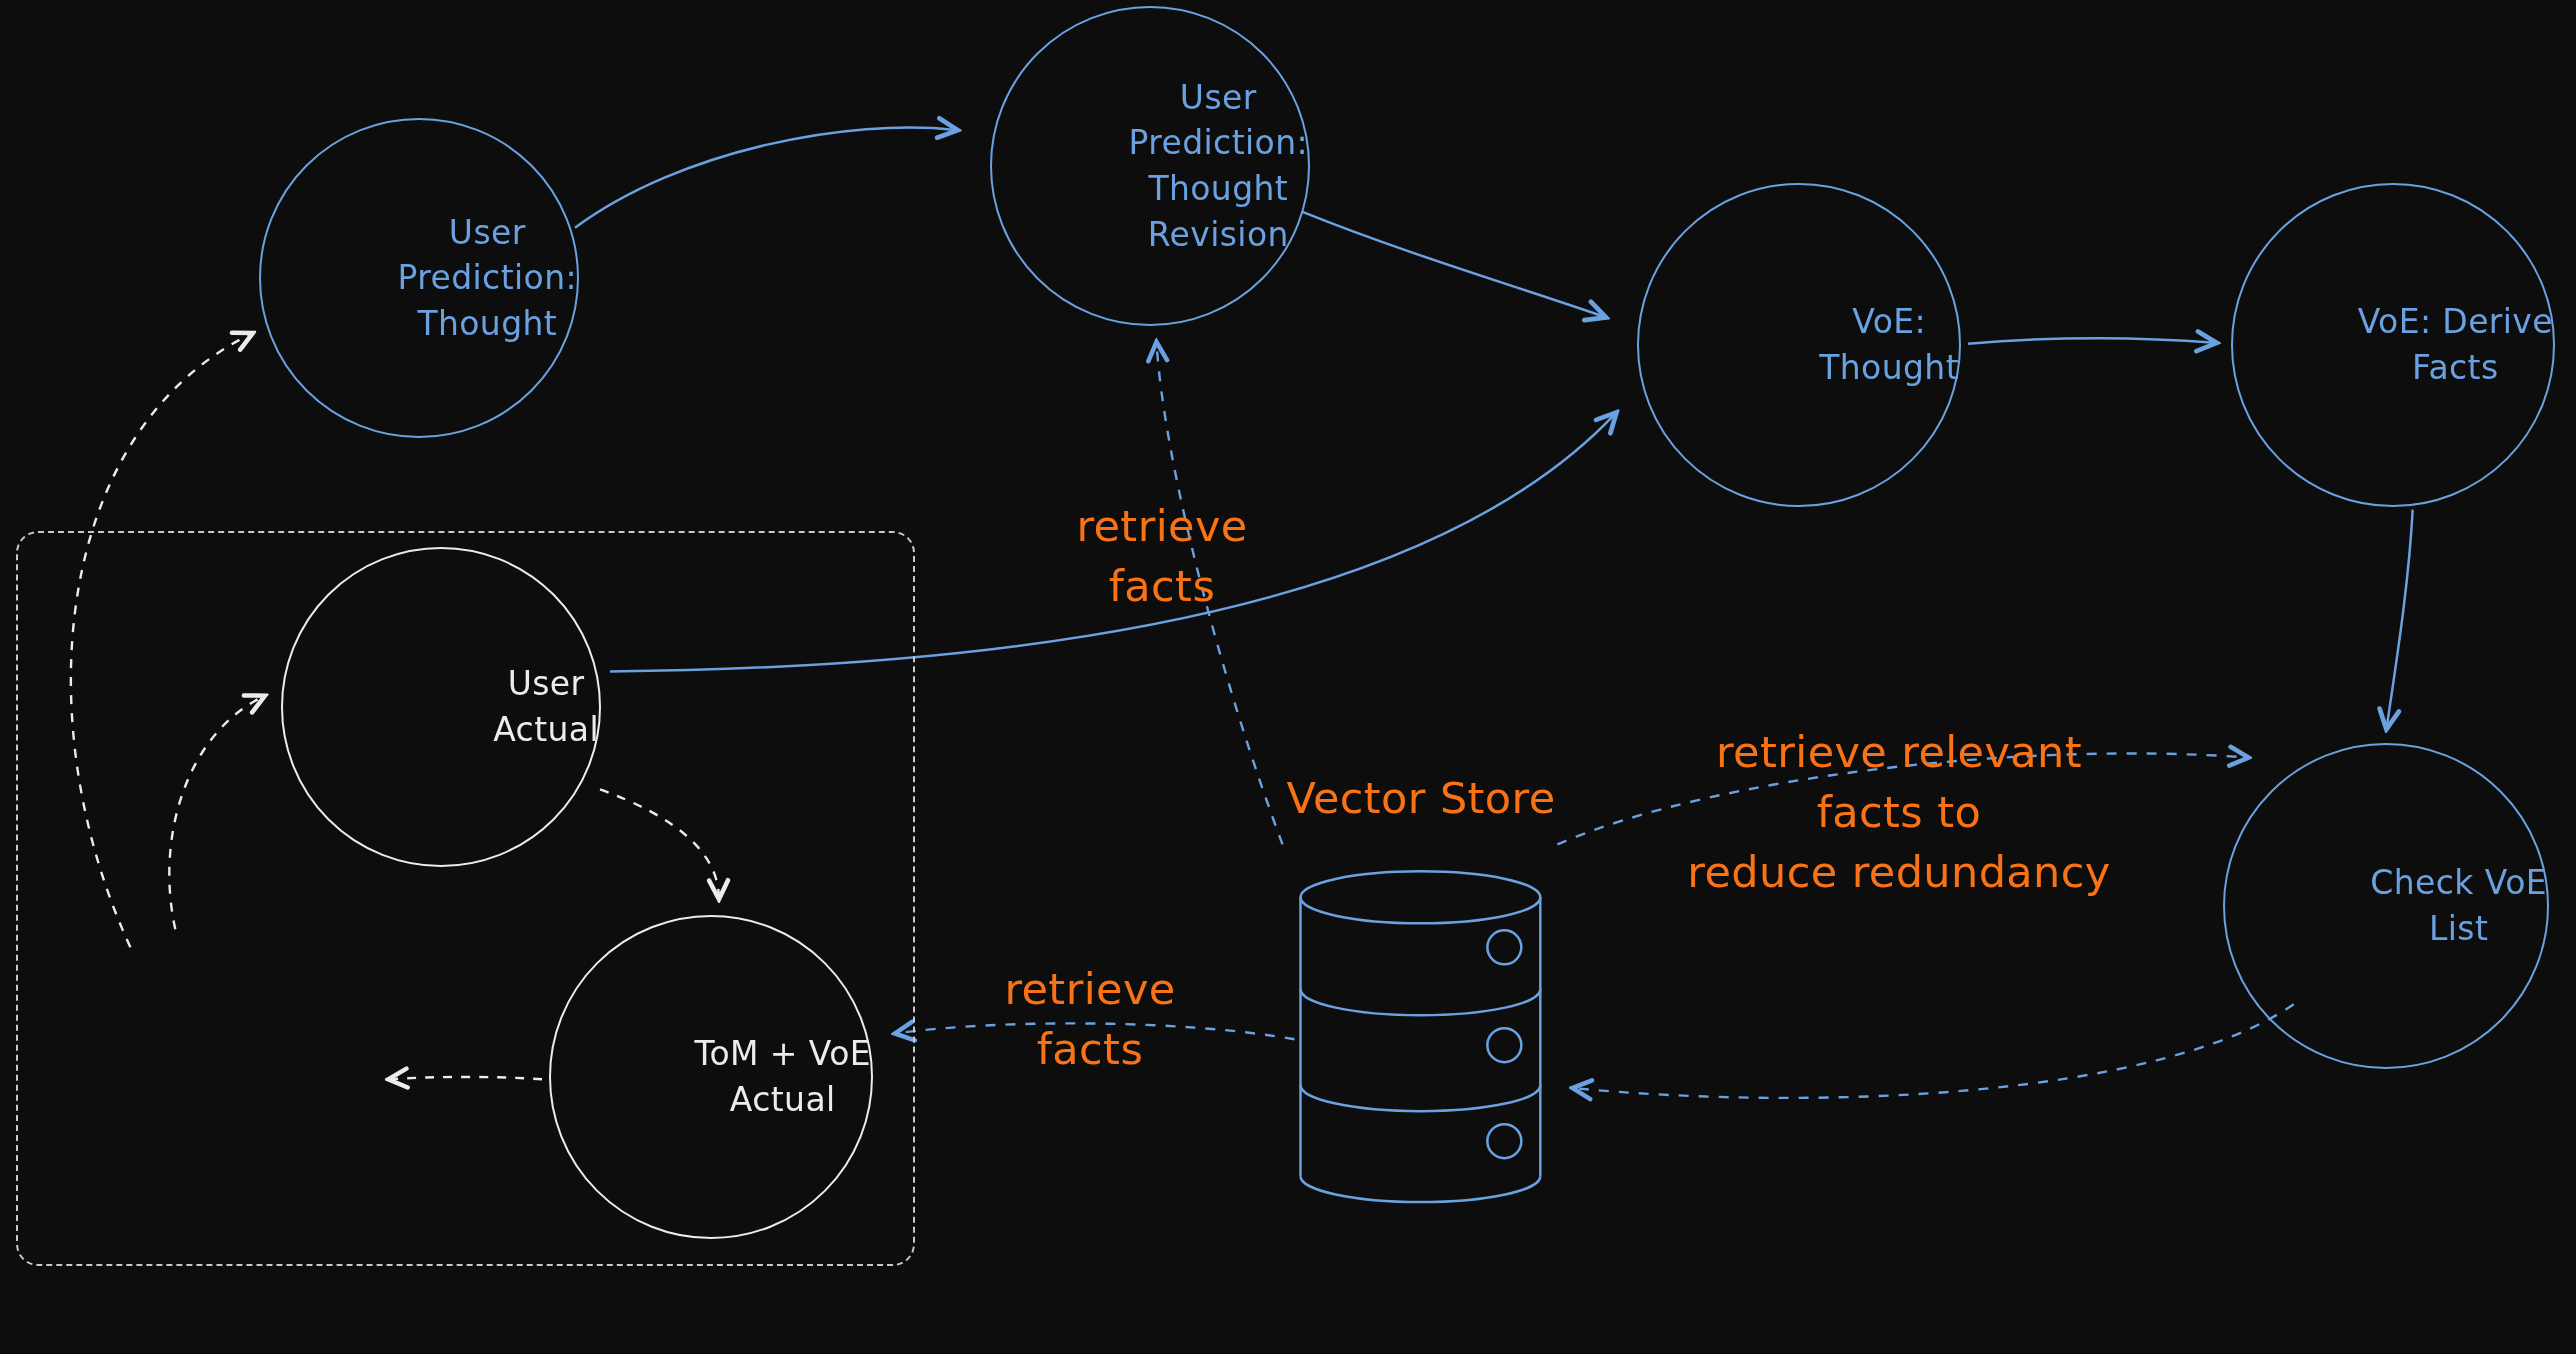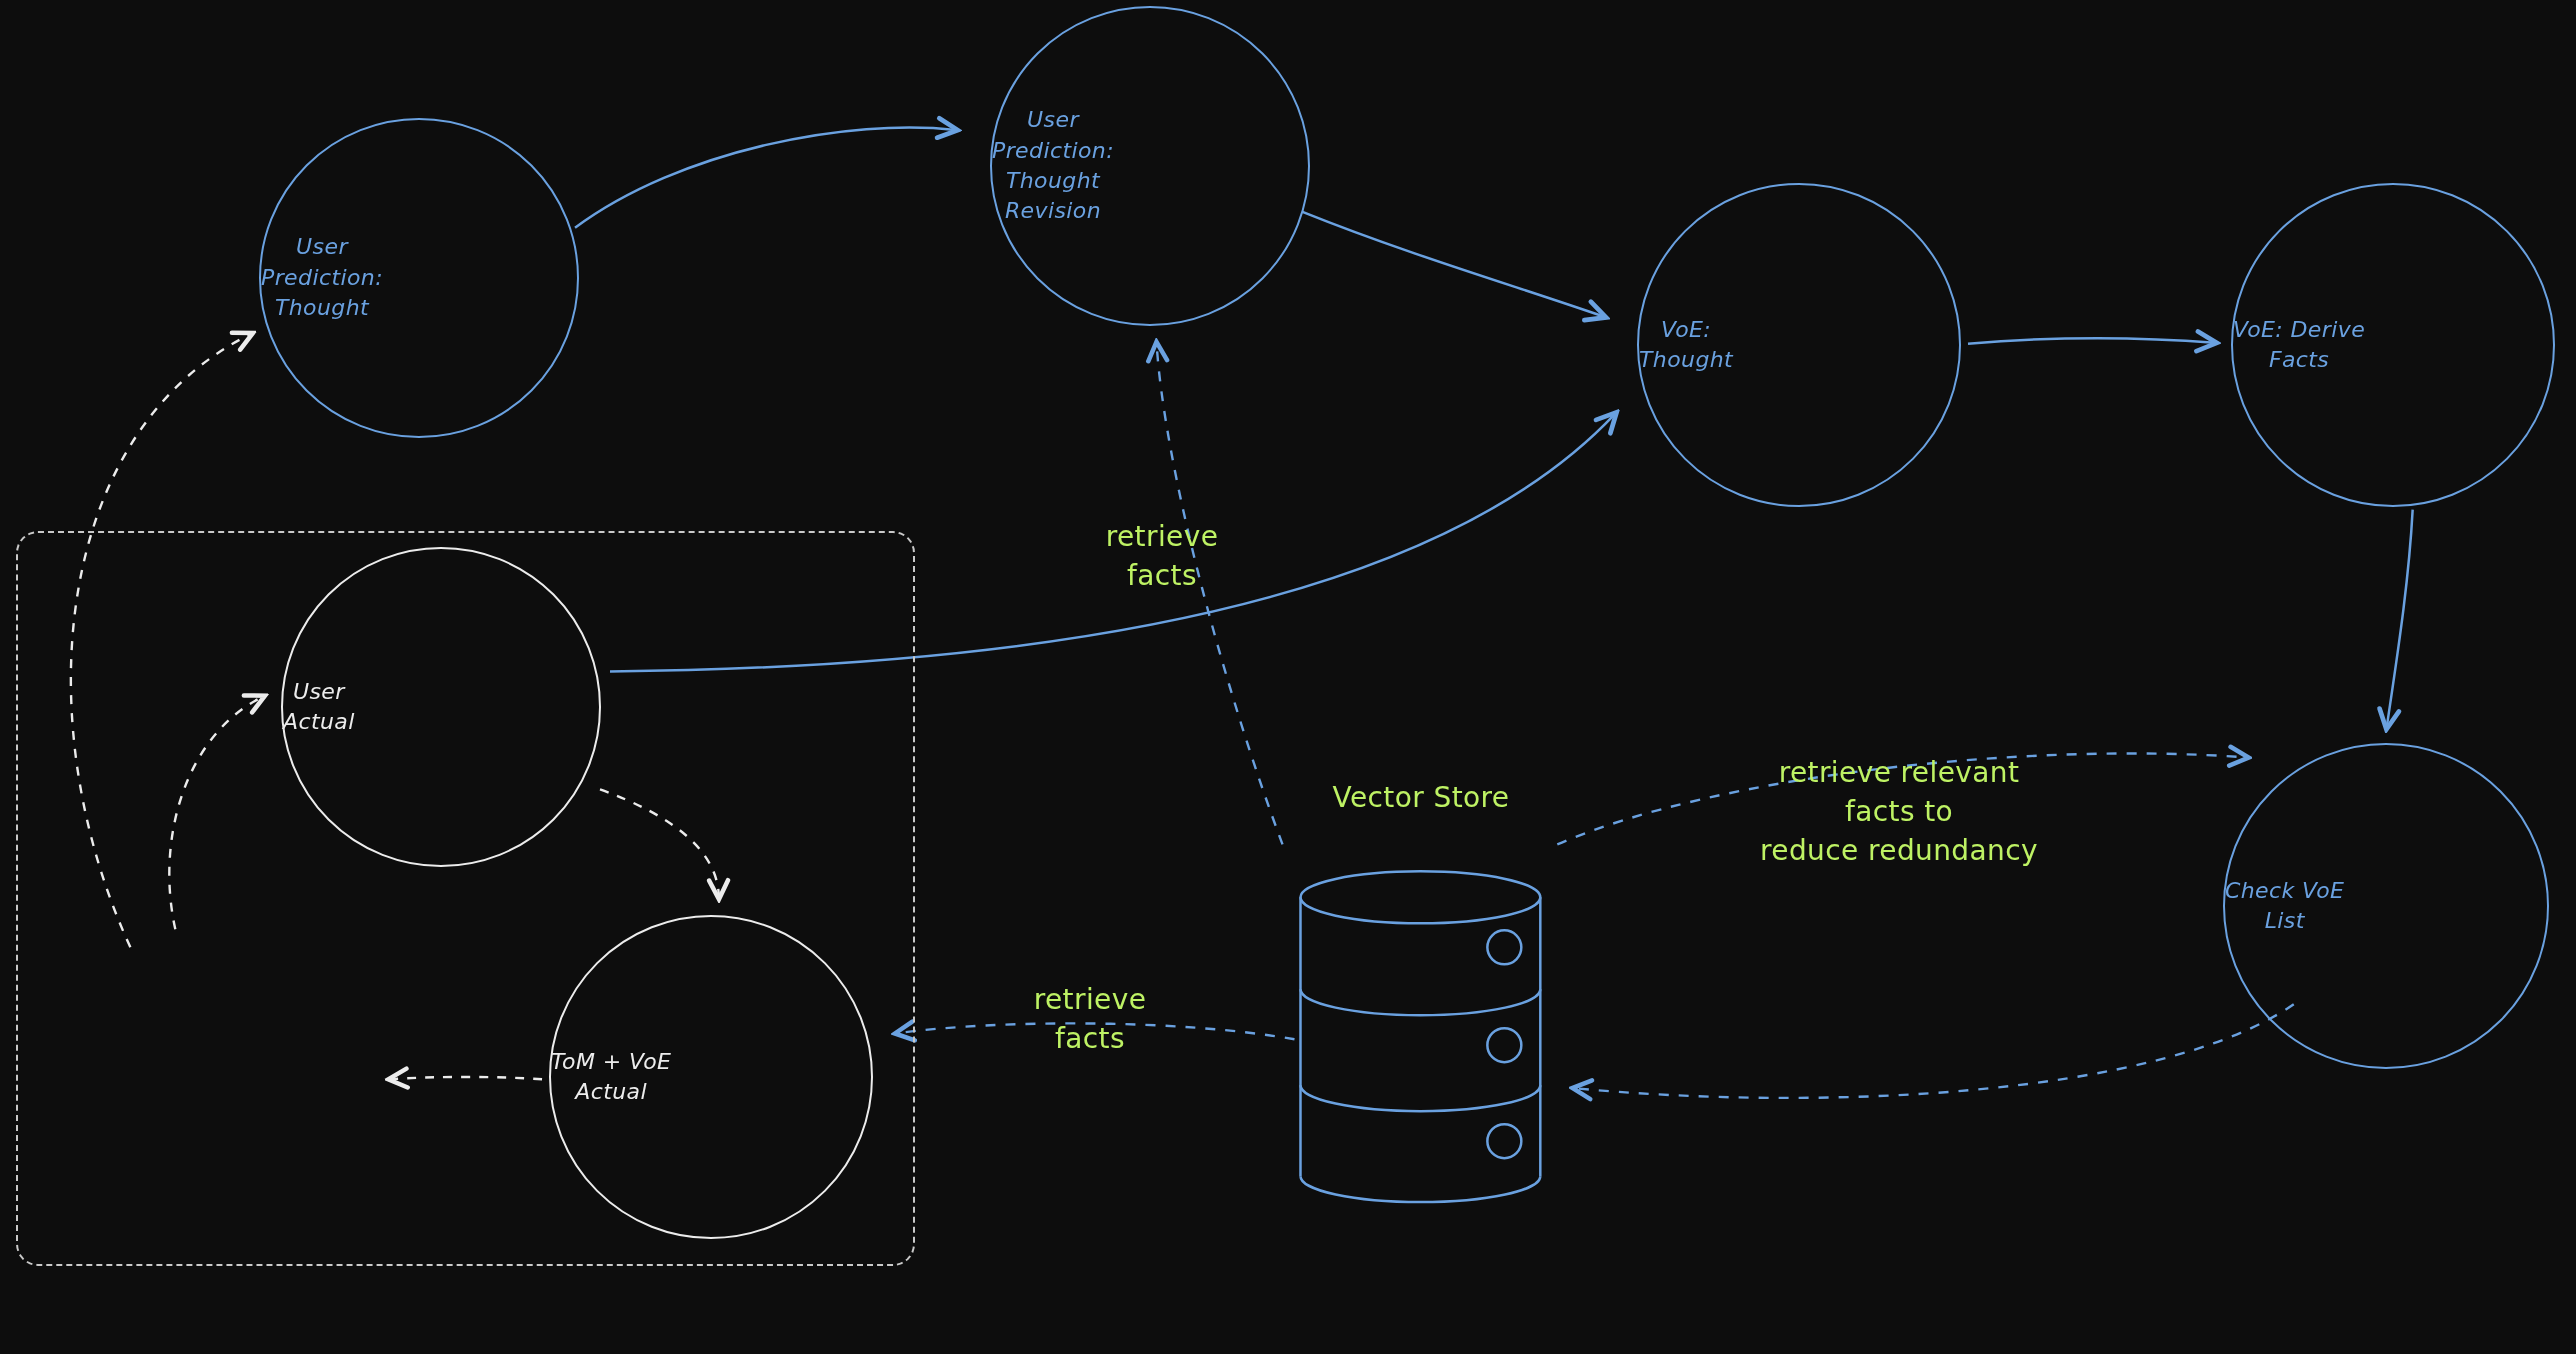--- a/index.html
+++ b/index.html
@@ -5,30 +5,30 @@
   *{box-sizing:border-box}
   html,body{margin:0;padding:0;background:#070707}
   #stage{
     position:relative;width:2576px;height:1354px;overflow:hidden;
     background:#0d0d0d;
     font-family:"DejaVu Sans", sans-serif;
   }
   svg.layer{position:absolute;left:0;top:0}
   .node{
     position:absolute;border:2.5px solid;border-radius:50%;
-    display:flex;align-items:center;justify-content:flex-start;
+    display:flex;align-items:center;justify-content:flex-end;
     text-align:center;white-space:pre-line;
-    font-size:22px;line-height:1.38;letter-spacing:0.4px;font-style:italic;
+    font-size:33px;line-height:1.38;letter-spacing:0.4px;
   }
   .node.blue{border-color:#6aa1e0;color:#6aa1e0}
   .node.white{border-color:#ececec;color:#ececec}
   .lbl{
     position:absolute;transform:translate(-50%,-50%);
     text-align:center;white-space:pre-line;
-    font-size:28px;line-height:1.40;letter-spacing:0.4px;color:#bef264;
+    font-size:43px;line-height:1.40;letter-spacing:0.4px;color:#f97316;
   }
   .lbl.white{color:#ececec}
   .loopbox{
     position:absolute;border:2px dashed #c9c9c9;border-radius:22px;
     background:transparent;
   }
 </style>
 </head>
 <body>
 

